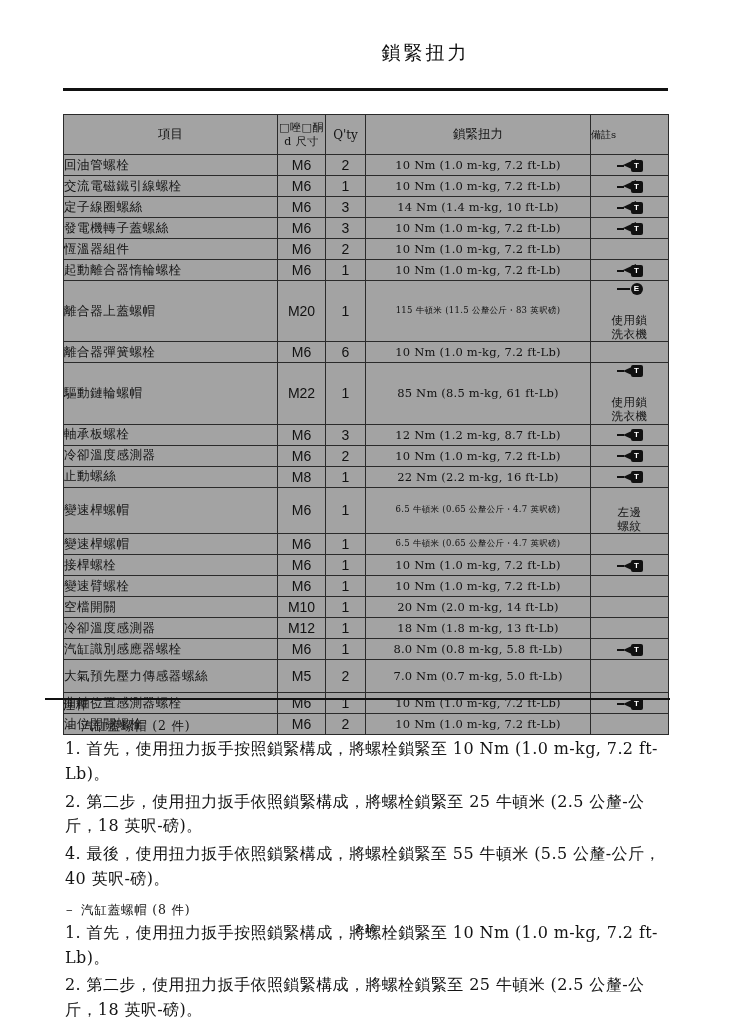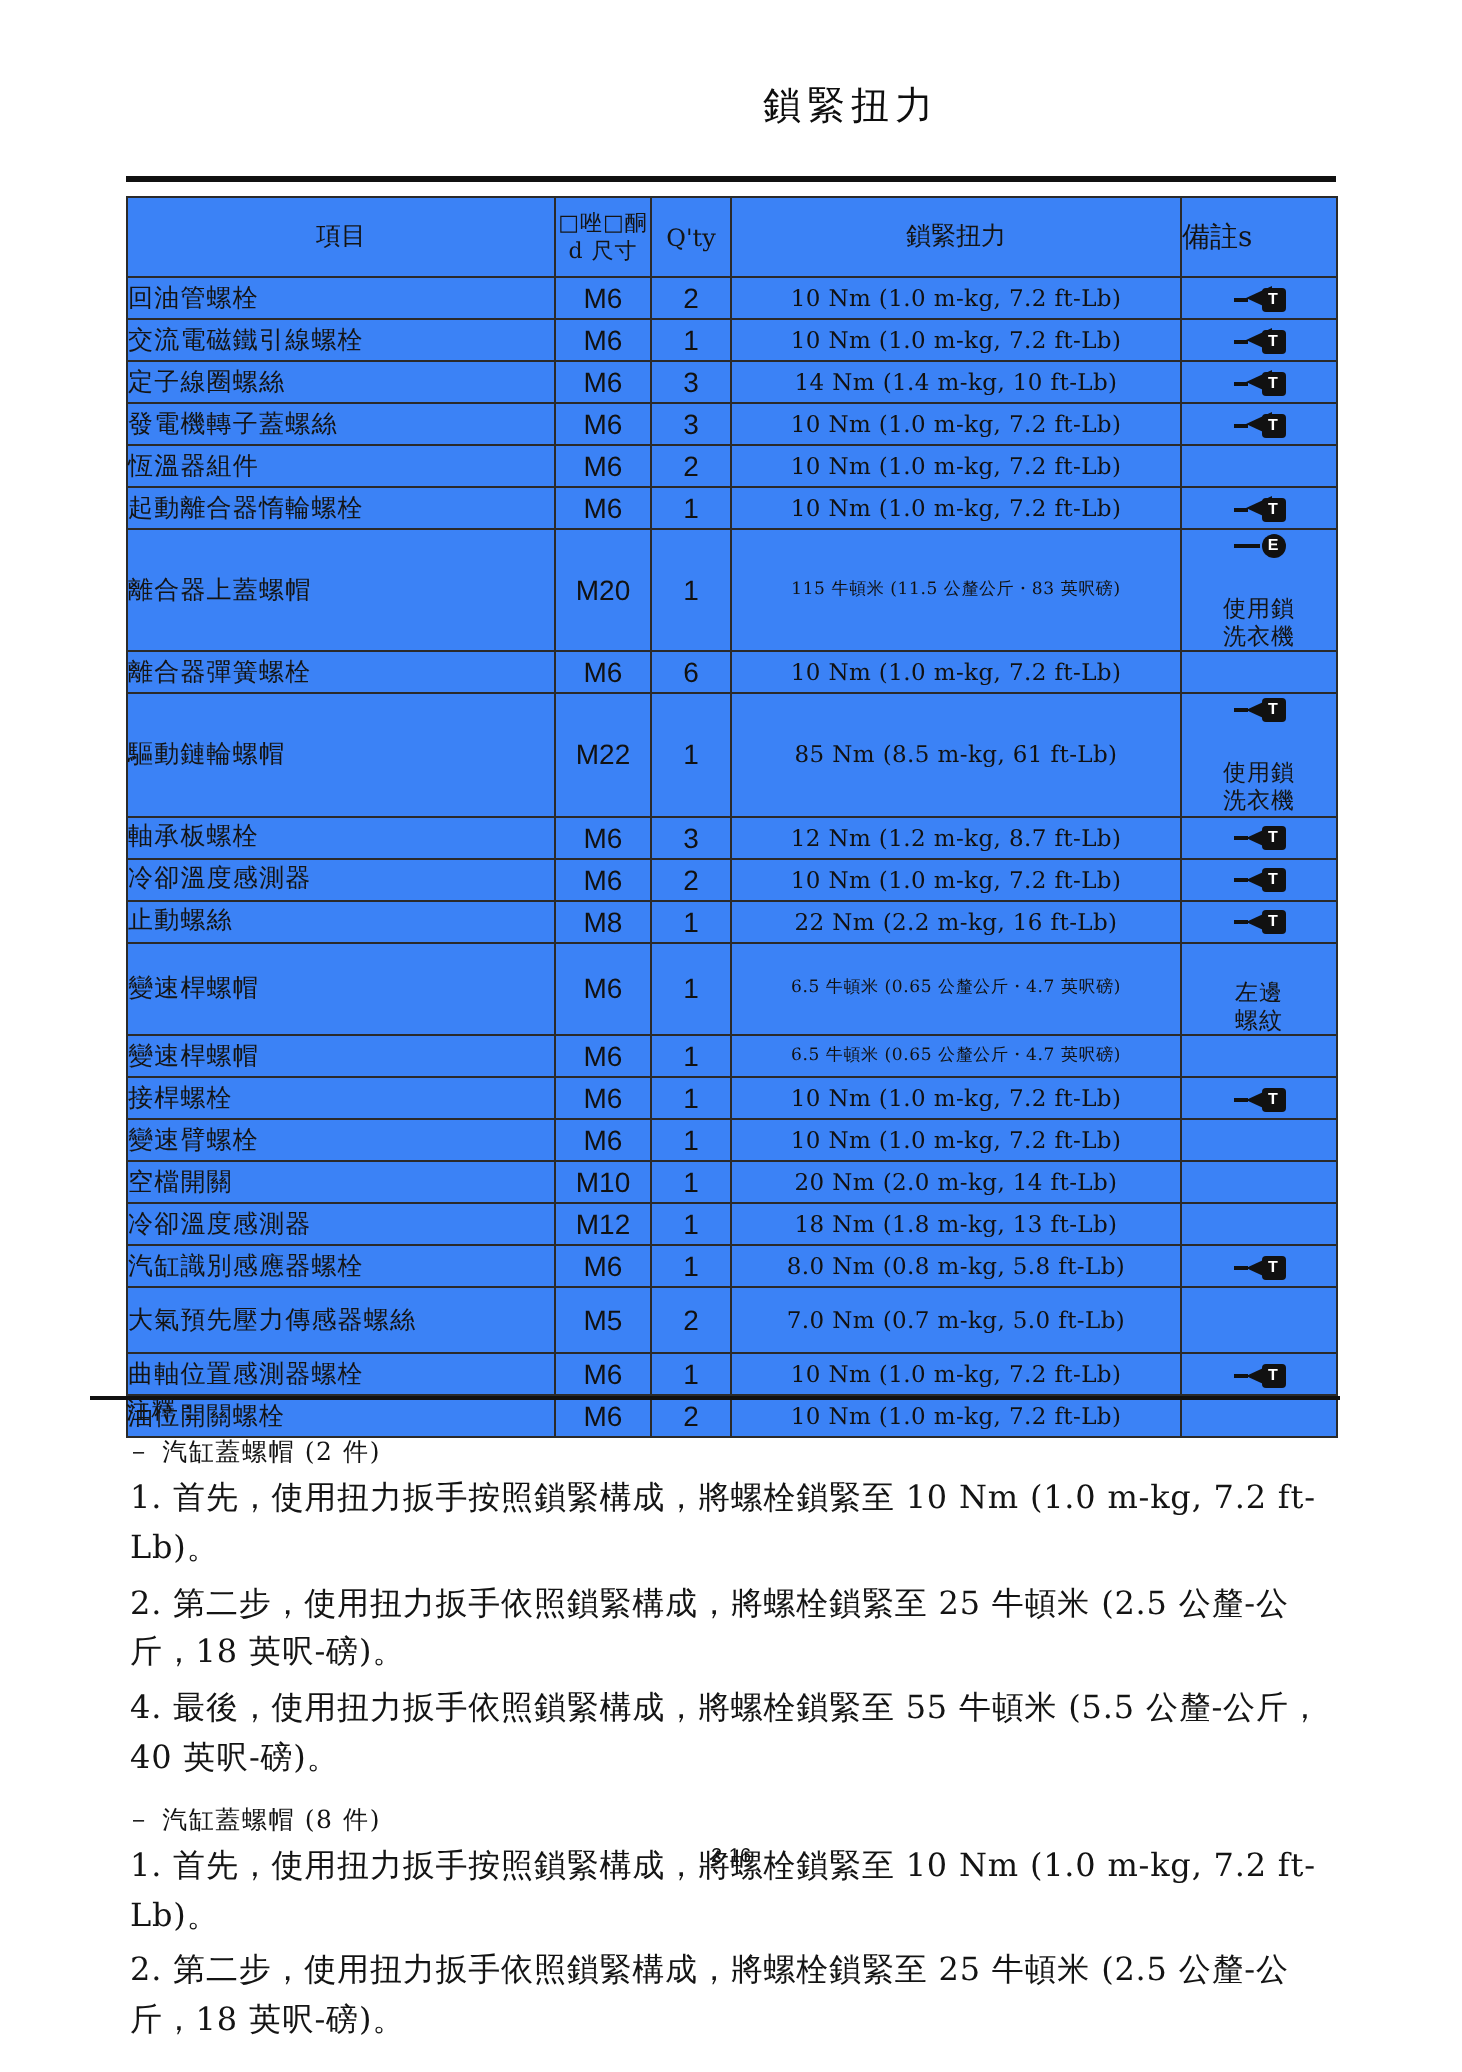--- a/index.html
+++ b/index.html
@@ -42,26 +42,26 @@
     top: 88px;
     left: 63px;
     width: 605px;
     height: 3px;
     background: #111;
   }
 
   
   .torque-table {
     position: absolute;
-    top: 98px;
+    top: 114px;
     left: 63px;
     width: 605px;
     border-collapse: collapse;
     table-layout: fixed;
-    background: #3b82f6;
+    background: #a3a3a3;
   }
   .torque-table td, .torque-table th {
     border: 1px solid #2a2a2a;
     padding: 0;
     vertical-align: middle;
   }
 
   col.c-item  { width: 214px; }
   col.c-size  { width: 48px; }
   col.c-qty   { width: 40px; }
@@ -77,21 +77,21 @@
     font-size: 11px;
     line-height: 1.25;
     letter-spacing: 0.5px;
   }
   .hdr-sub .l1 { display: block; }
   .hdr-sub .l2 { display: block; font-family: "DejaVu Serif", serif; }
   .hdr-qty {
     font-size: 12px;
     font-family: "DejaVu Serif", "Liberation Serif", serif;
   }
-  .hdr-rem { font-size: 14px; padding-left: 6px; text-align: left; }
+  .hdr-rem { font-size: 10px; padding-left: 6px; text-align: left; }
 
   tbody td { height: 21px; }
 
   .cell-item {
     font-size: 12.5px;
     padding-left: 5px;
     letter-spacing: 0.6px;
     white-space: nowrap;
   }
   .cell-size {

